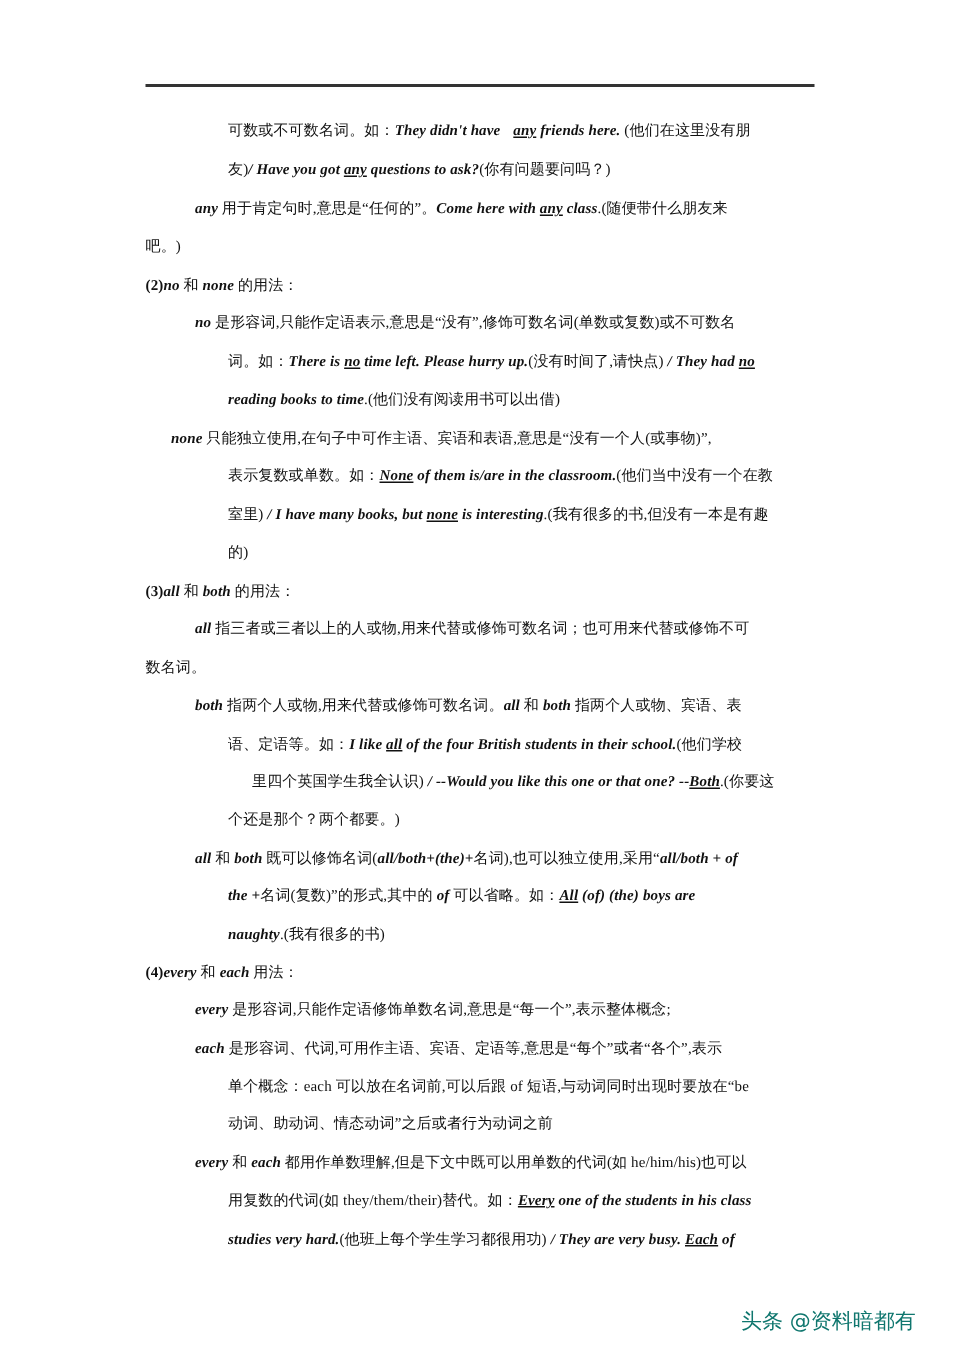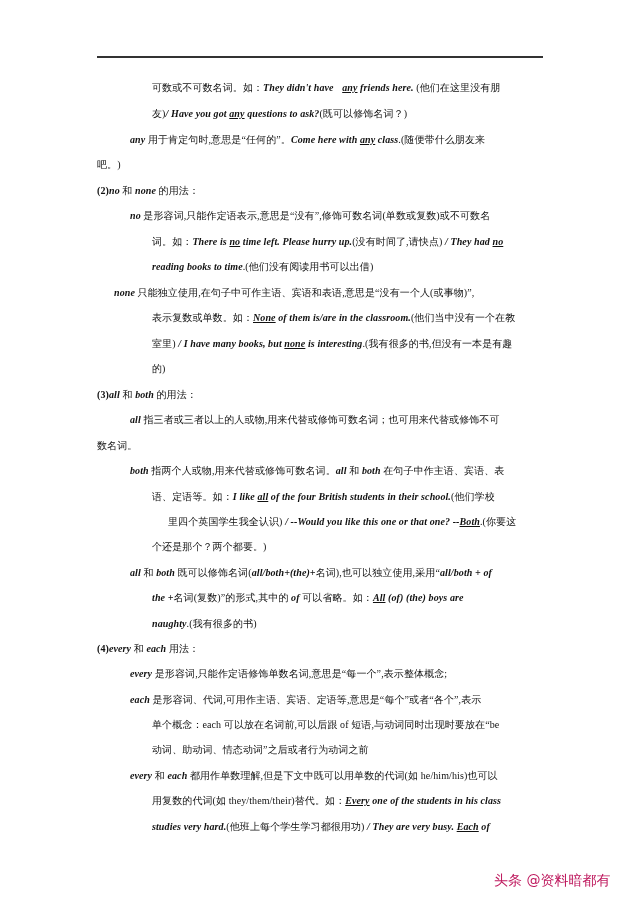--- a/index.html
+++ b/index.html
@@ -3,36 +3,36 @@
 <meta charset="utf-8">
 <style>
   html, body { margin:0; padding:0; background:#ffffff; }
   body { width:640px; height:905px; position:relative; overflow:hidden;
          font-family:"Liberation Serif","DejaVu Serif",serif; color:#111; }
   .rule { position:absolute; left:97px; top:56px; width:446px; height:2px; background:#333; }
   .ln { position:absolute; font-size:10px; line-height:14px; white-space:nowrap; letter-spacing:0.1px; }
   .en { font-weight:bold; font-style:italic; }
   .u { text-decoration:underline; }
   .hd { font-weight:bold; }
-  .wm { position:absolute; left:494px; top:872px; font-family:"DejaVu Sans",sans-serif; font-size:14px; color:#be185d;
+  .wm { position:absolute; left:494px; top:872px; font-family:"DejaVu Sans",sans-serif; font-size:14px; color:#0f766e;
         text-shadow:0 0 2px #fff, 0 0 2px #fff;text-align:right; }
 </style>
 </head>
 <body>
 
 <div class="rule"></div>
 
 <div>
 
   <div class="ln" style="left:152px;top:81px">
     <span>可数或不可数名词。如：</span><span class="en">They didn't have </span><span class="en u" style="margin-left:6px">any</span><span class="en"> friends here.</span><span> (他们在这里没有朋</span>
   </div>
 
   <div class="ln" style="left:152px;top:107px">
-    <span>友)</span><span class="en">/ Have you got </span><span class="en u">any</span><span class="en"> questions to ask?</span><span>(既可以修饰名词？)</span>
+    <span>友)</span><span class="en">/ Have you got </span><span class="en u">any</span><span class="en"> questions to ask?</span><span>(你有问题要问吗？)</span>
   </div>
 
   <div class="ln" style="left:130px;top:133px">
     <span class="en">any</span><span> 用于肯定句时,意思是“任何的”。</span><span class="en">Come here with </span><span class="en u">any</span><span class="en"> class</span><span>.(随便带什么朋友来</span>
   </div>
 
   <div class="ln" style="left:97px;top:158px">
     <span>吧。)</span>
   </div>
 
@@ -74,21 +74,21 @@
 
   <div class="ln" style="left:130px;top:413px">
     <span class="en">all</span><span> 指三者或三者以上的人或物,用来代替或修饰可数名词；也可用来代替或修饰不可</span>
   </div>
 
   <div class="ln" style="left:97px;top:439px">
     <span>数名词。</span>
   </div>
 
   <div class="ln" style="left:130px;top:464px">
-    <span class="en">both</span><span> 指两个人或物,用来代替或修饰可数名词。</span><span class="en">all</span><span> 和 </span><span class="en">both</span><span> 在句子中作主语、宾语、表</span>
+    <span class="en">both</span><span> 指两个人或物,用来代替或修饰可数名词。</span><span class="en">all</span><span> 和 </span><span class="en">both</span><span> 指两个人或物、宾语、表</span>
   </div>
 
   <div class="ln" style="left:152px;top:490px">
     <span>语、定语等。如：</span><span class="en">I like </span><span class="en u">all</span><span class="en"> of the four British students in their school.</span><span>(他们学校</span>
   </div>
 
   <div class="ln" style="left:168px;top:515px">
     <span>里四个英国学生我全认识)</span><span class="en"> / --Would you like this one or that one? --</span><span class="en u">Both</span><span>.(你要这</span>
   </div>
 

